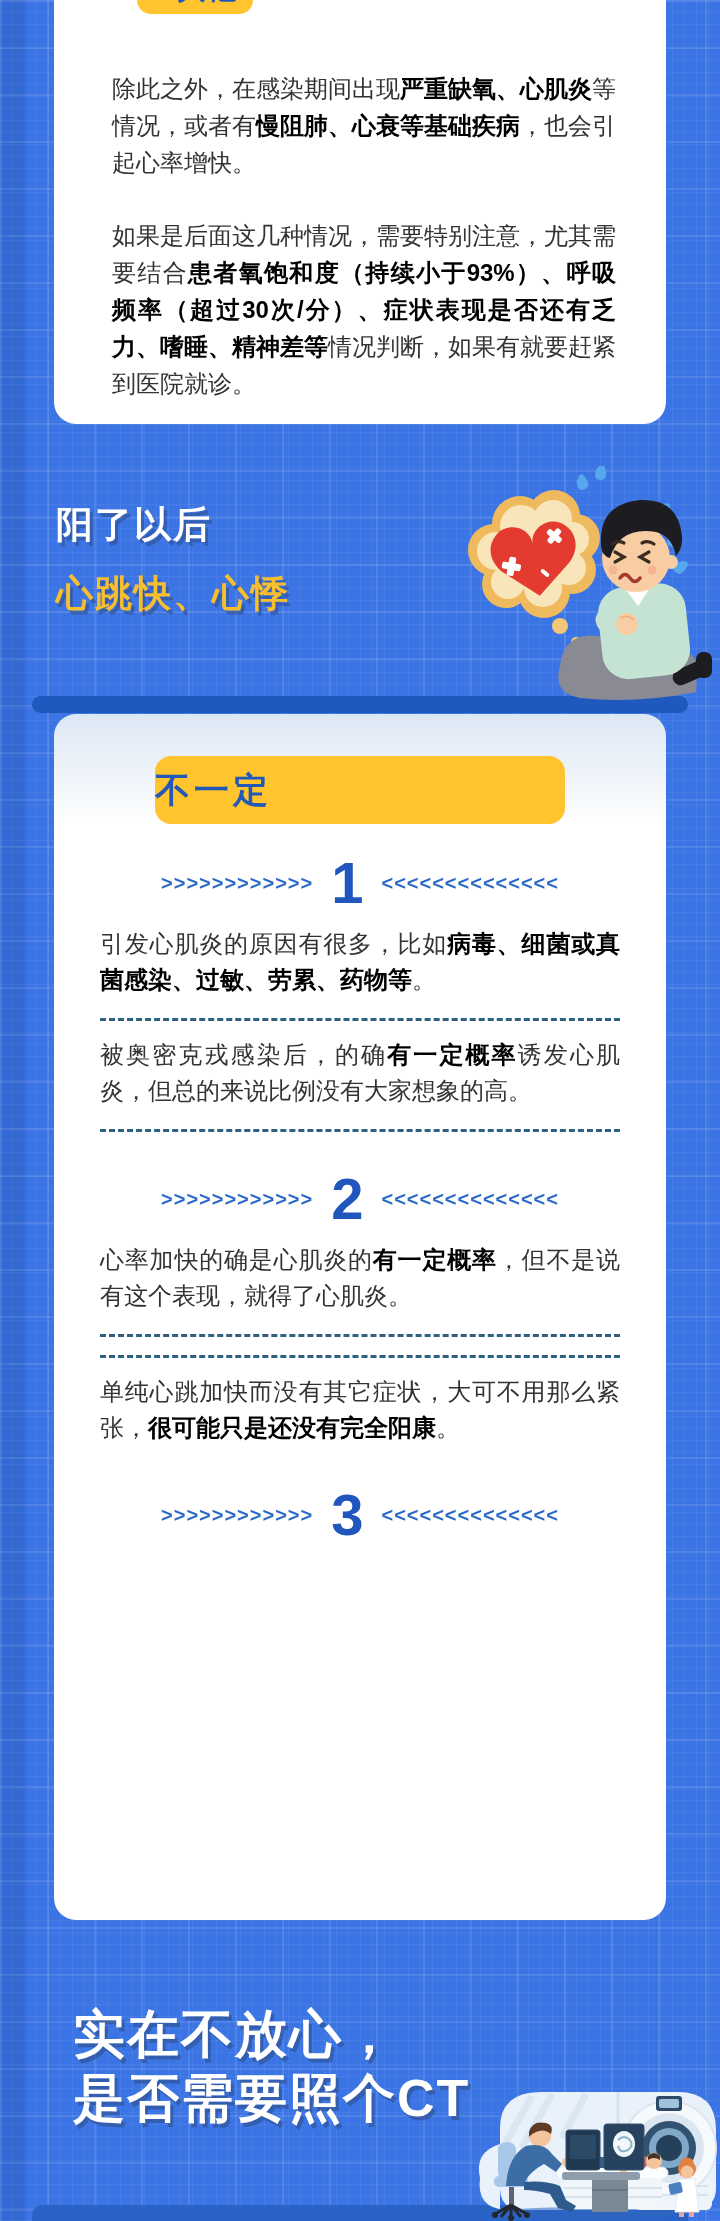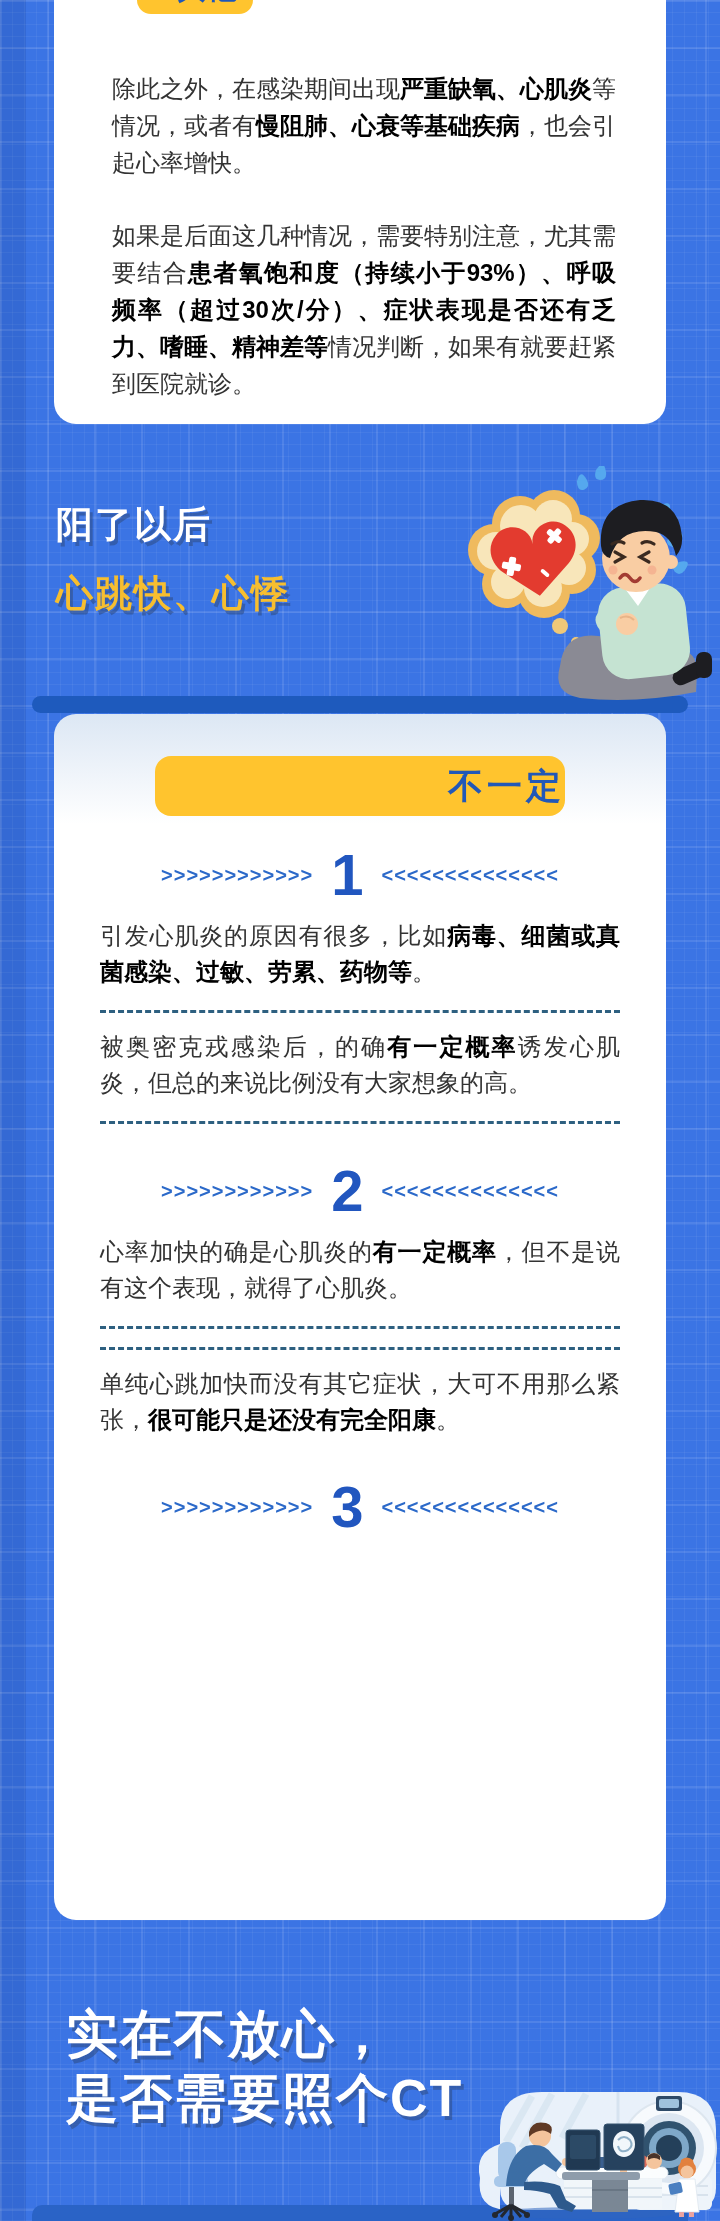--- a/index.html
+++ b/index.html
@@ -39,33 +39,33 @@
   .hero{position:absolute;left:56px;top:490px;z-index:2;}
   .hero-line{font-size:37px;line-height:69px;font-weight:900;letter-spacing:2px;color:#ffffff;
     text-shadow:3px 4px 0 rgba(45,75,130,.55);white-space:nowrap;}
   .hero-line.yellow{color:#f7be2f;}
 
   .bar{position:absolute;left:32px;width:656px;background:#1e5abd;z-index:1;}
   .bar-hero{top:696px;height:17px;border-radius:9px;}
   .bar-footer{top:2205px;height:20px;border-radius:10px 10px 0 0;background:#2a63c6;}
 
   
-  .pill{width:410px;height:60px;margin:0 auto;background:#ffc42e;border-radius:16px;
-    display:flex;align-items:center;justify-content:flex-end;}
+  .pill{width:410px;height:68px;margin:0 auto;background:#ffc42e;border-radius:16px;
+    display:flex;align-items:center;justify-content:flex-start;}
   .pill span{color:#2258b8;font-size:35px;font-weight:800;letter-spacing:4px;}
 
   .sec-header{display:flex;align-items:center;justify-content:center;margin:28px 0 14px;}
   .sec-header:not(:first-of-type){margin-top:36px;}
   .sec-arrows{color:#2b69c9;font-size:20px;font-weight:700;letter-spacing:1px;white-space:nowrap;}
   .sec-num{color:#2156bf;font-size:58px;font-weight:900;margin:0 18px;line-height:62px;}
 
   .divider{border:none;border-top:3px dashed #2e6080;margin:18px 0;}
 
   
-  .footer-title{position:absolute;left:66px;top:2002px;z-index:2;}
+  .footer-title{position:absolute;left:73px;top:2002px;z-index:2;}
   .footer-line{font-size:52px;line-height:64px;font-weight:900;letter-spacing:2px;color:#ffffff;
     text-shadow:3px 4px 0 rgba(45,75,130,.55);white-space:nowrap;}
   .footer-line.yellow{color:#f7be2f;}
 
   .illu{position:absolute;z-index:4;}
   .illu-man{left:460px;top:466px;}
   .illu-ct{left:466px;top:2082px;}
 </style>
 </head>
 <body>

